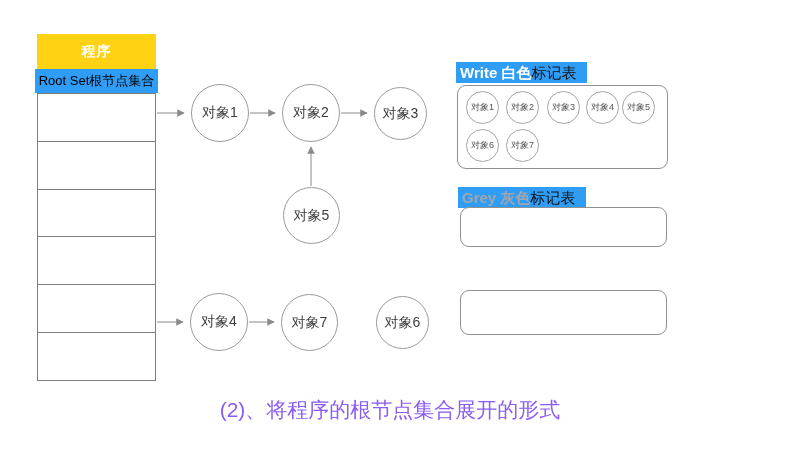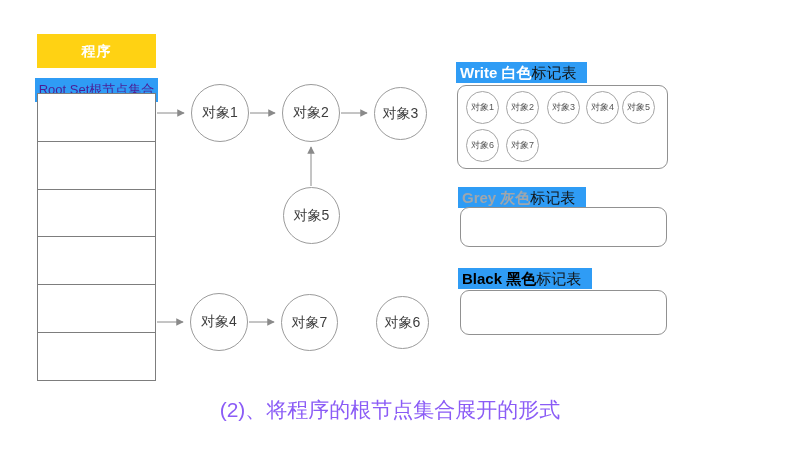--- a/index.html
+++ b/index.html
@@ -6,27 +6,27 @@
   body {
     width: 800px; height: 450px;
     background: #ffffff;
     font-family: "Liberation Sans", "DejaVu Sans", sans-serif;
     overflow: hidden;
   }
   #canvas { position: relative; width: 800px; height: 450px; background: #fff; }
 
   
   .pt-header {
-    position: absolute; left: 37px; top: 34px; width: 119px; height: 34px;
+    position: absolute; left: 37px; top: 34px; width: 119px; height: 44px;
     background: #FFD213; color: #ffffff; font-weight: bold; font-size: 14px;
     line-height: 34px; text-align: center; letter-spacing: 1px;
   }
   .pt-root {
-    position: absolute; left: 35px; top: 78px; width: 123px; height: 24px;
-    background: #2F9CF5; color: #4c1d95; font-size: 13px; line-height: 24px;
+    position: absolute; left: 35px; top: 69px; width: 123px; height: 24px;
+    background: #2F9CF5; color: #000000; font-size: 13px; line-height: 24px;
     text-align: center; white-space: nowrap;
   }
   .pt-rows {
     position: absolute; left: 37px; top: 93px; width: 119px; height: 288px;
     border: 1px solid #7d7d7d; box-sizing: border-box;
     display: flex; flex-direction: column; background: #fff;
   }
   .pt-row { flex: 1 1 0; }
   .pt-row:not(:last-child) { border-bottom: 1px solid #7d7d7d; }
 
@@ -117,20 +117,17 @@
     <div class="mini" style="left:164px; top:5px;">对象5</div>
     <div class="mini" style="left:8px;   top:43px;">对象6</div>
     <div class="mini" style="left:48px;  top:43px;">对象7</div>
   </div>
 
   <div class="mk-label" style="left:458px; top:187px;">
     <span class="b b-grey">Grey 灰色</span><span>标记表</span>
   </div>
   <div class="mk-box" style="left:460px; top:207px; width:207px; height:40px;"></div>
 
-  <div class="mk-label" style="left:458px; top:268px;">
-    <span class="b b-black">Black 黑色</span><span>标记表</span>
-  </div>
   <div class="mk-box" style="left:460px; top:290px; width:207px; height:45px;"></div>
 
   <div class="caption">(2)、将程序的根节点集合展开的形式</div>
 
 </div>
 
 </body></html>

